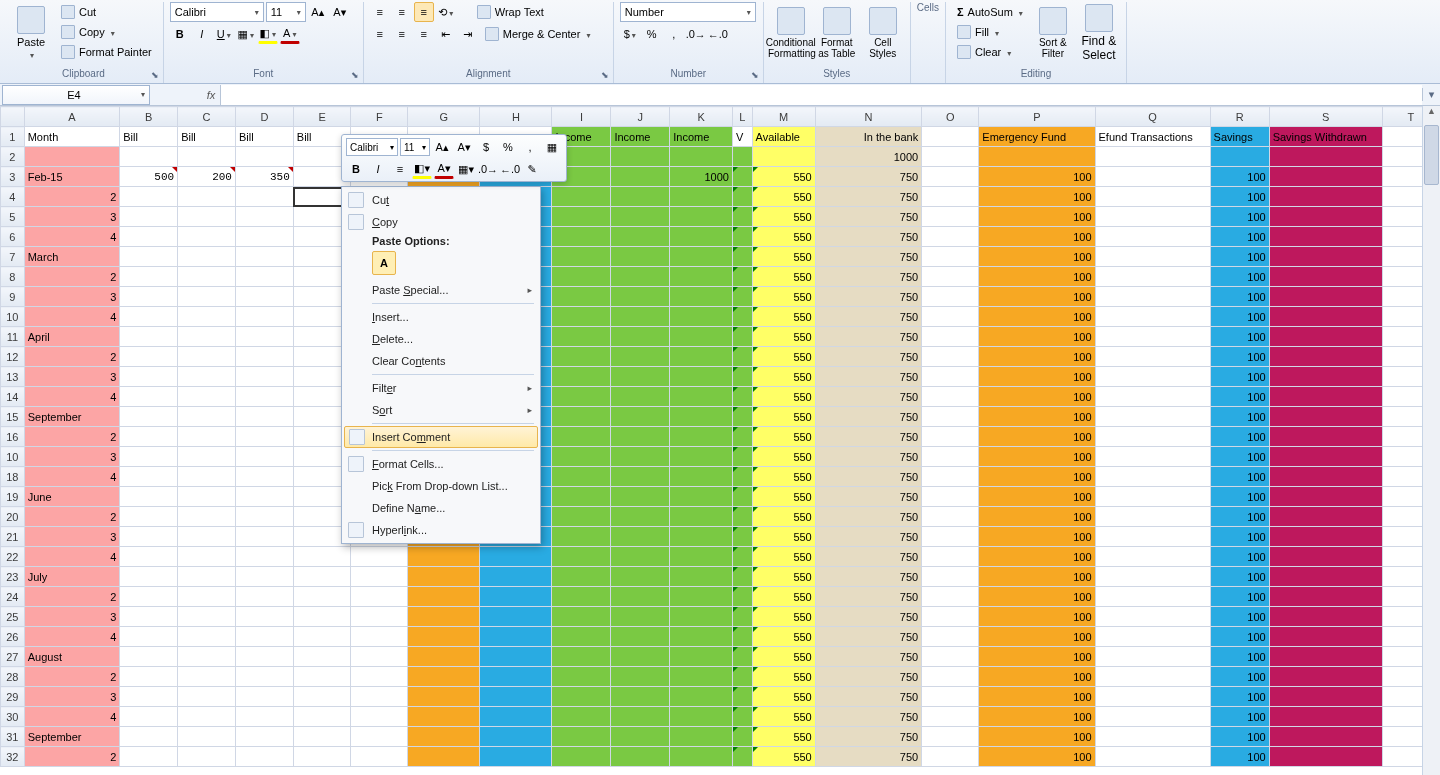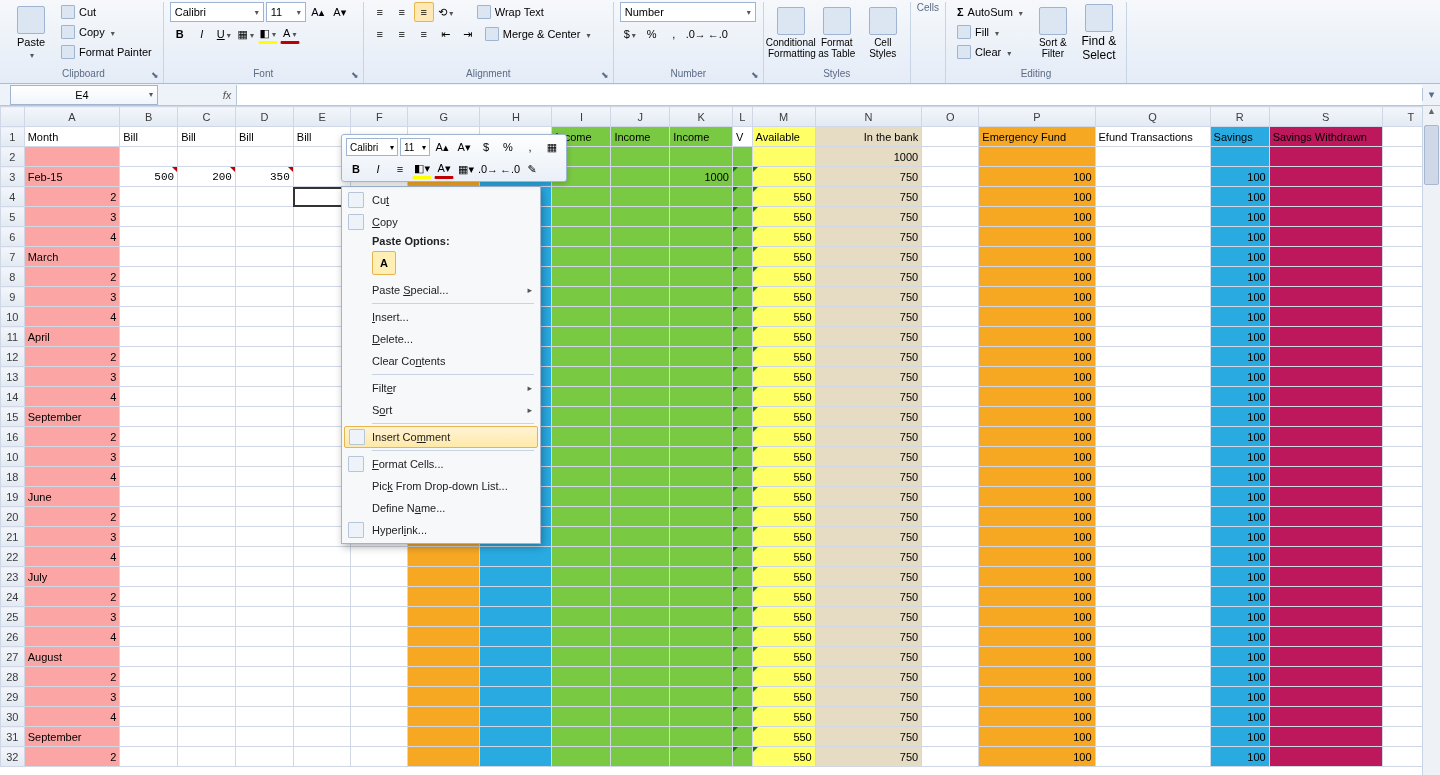--- a/index.html
+++ b/index.html
@@ -16,21 +16,21 @@
 .small-btn { width:20px; height:20px; border:1px solid transparent; border-radius:2px; display:flex; align-items:center; justify-content:center; cursor:default;}
 .dd-arrow::after{content:"▾"; font-size:8px; color:#555; margin-left:2px;}
 .txt-btn{display:flex;align-items:center;gap:4px;height:20px;padding:0 4px;border:1px solid transparent;border-radius:2px;cursor:default;}
 .mini-icon{width:14px;height:14px;background:#dce6f2;border:1px solid #9fb4d1;border-radius:1px;}
 .combo{height:20px;border:1px solid #9fb4d1;background:#fff;display:flex;align-items:center;padding:0 4px;font-size:11px;}
 .combo .arr{margin-left:auto;font-size:8px;color:#555;}
 .launcher{position:absolute;right:2px;bottom:2px;width:12px;height:12px;font-size:9px;color:#5a6b85;display:flex;align-items:center;justify-content:center;border:1px solid transparent;}
 
 
 .fbar{display:flex;align-items:center;height:22px;border-bottom:1px solid #b7c5d8;background:#eef3fa;}
-.namebox{width:148px;height:20px;border:1px solid #9fb4d1;background:linear-gradient(#fff,#f1f5fb);margin:0 10px;display:flex;align-items:center;padding:0 4px;}
+.namebox{width:148px;height:20px;border:1px solid #9fb4d1;background:linear-gradient(#fff,#f1f5fb);margin:0 2px;display:flex;align-items:center;padding:0 4px;}
 .namebox input{border:none;outline:none;background:transparent;width:100%;text-align:center;font-size:11px;}
 .namebox .arr{font-size:8px;color:#555;}
 .fx{width:18px;text-align:center;font-style:italic;color:#555;}
 .formula-input{flex:1;border:none;outline:none;background:#fff;height:20px;padding:0 4px;border-left:1px solid #b7c5d8;}
 .fbar-expand{width:18px;text-align:center;color:#5a6b85;border-left:1px solid #b7c5d8;}
 
 
 .grid-wrap{position:relative;height:calc(775px - 84px - 22px);overflow:hidden;}
 table.sheet{border-collapse:collapse;table-layout:fixed;}
 th,td{border:1px solid #d0d7e5;height:20px;font-size:11px;padding:0 3px;white-space:nowrap;overflow:hidden;}

